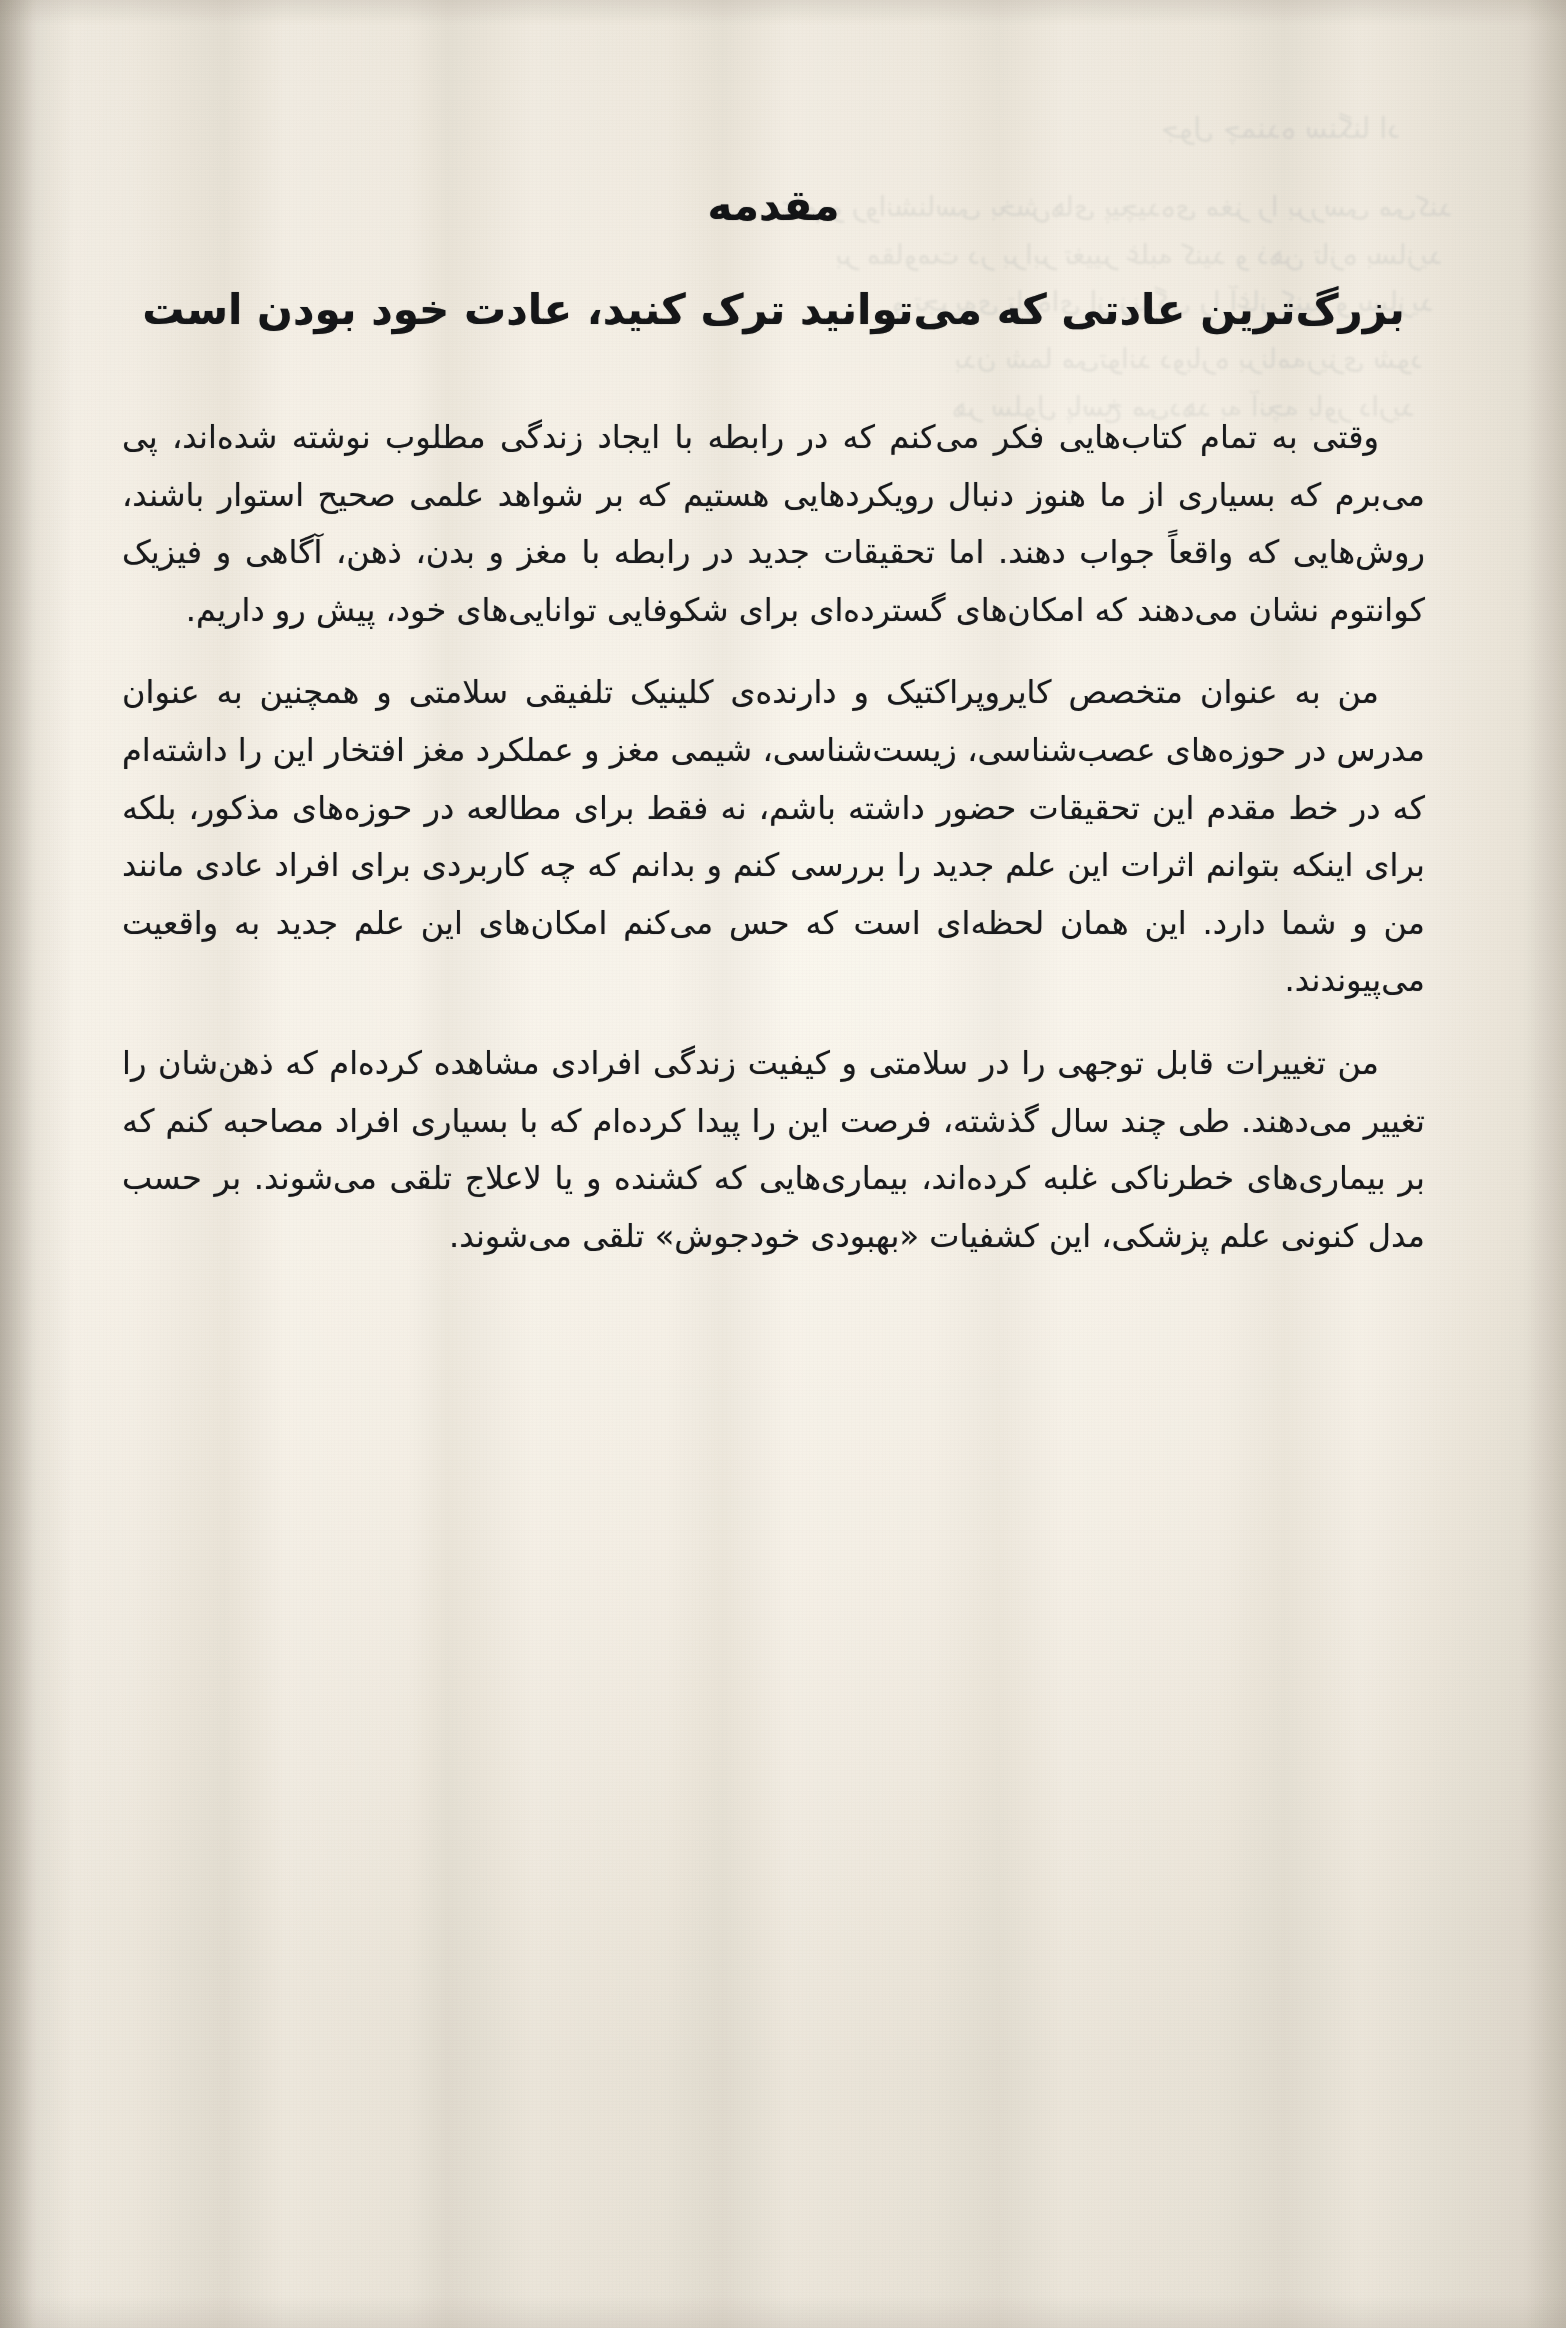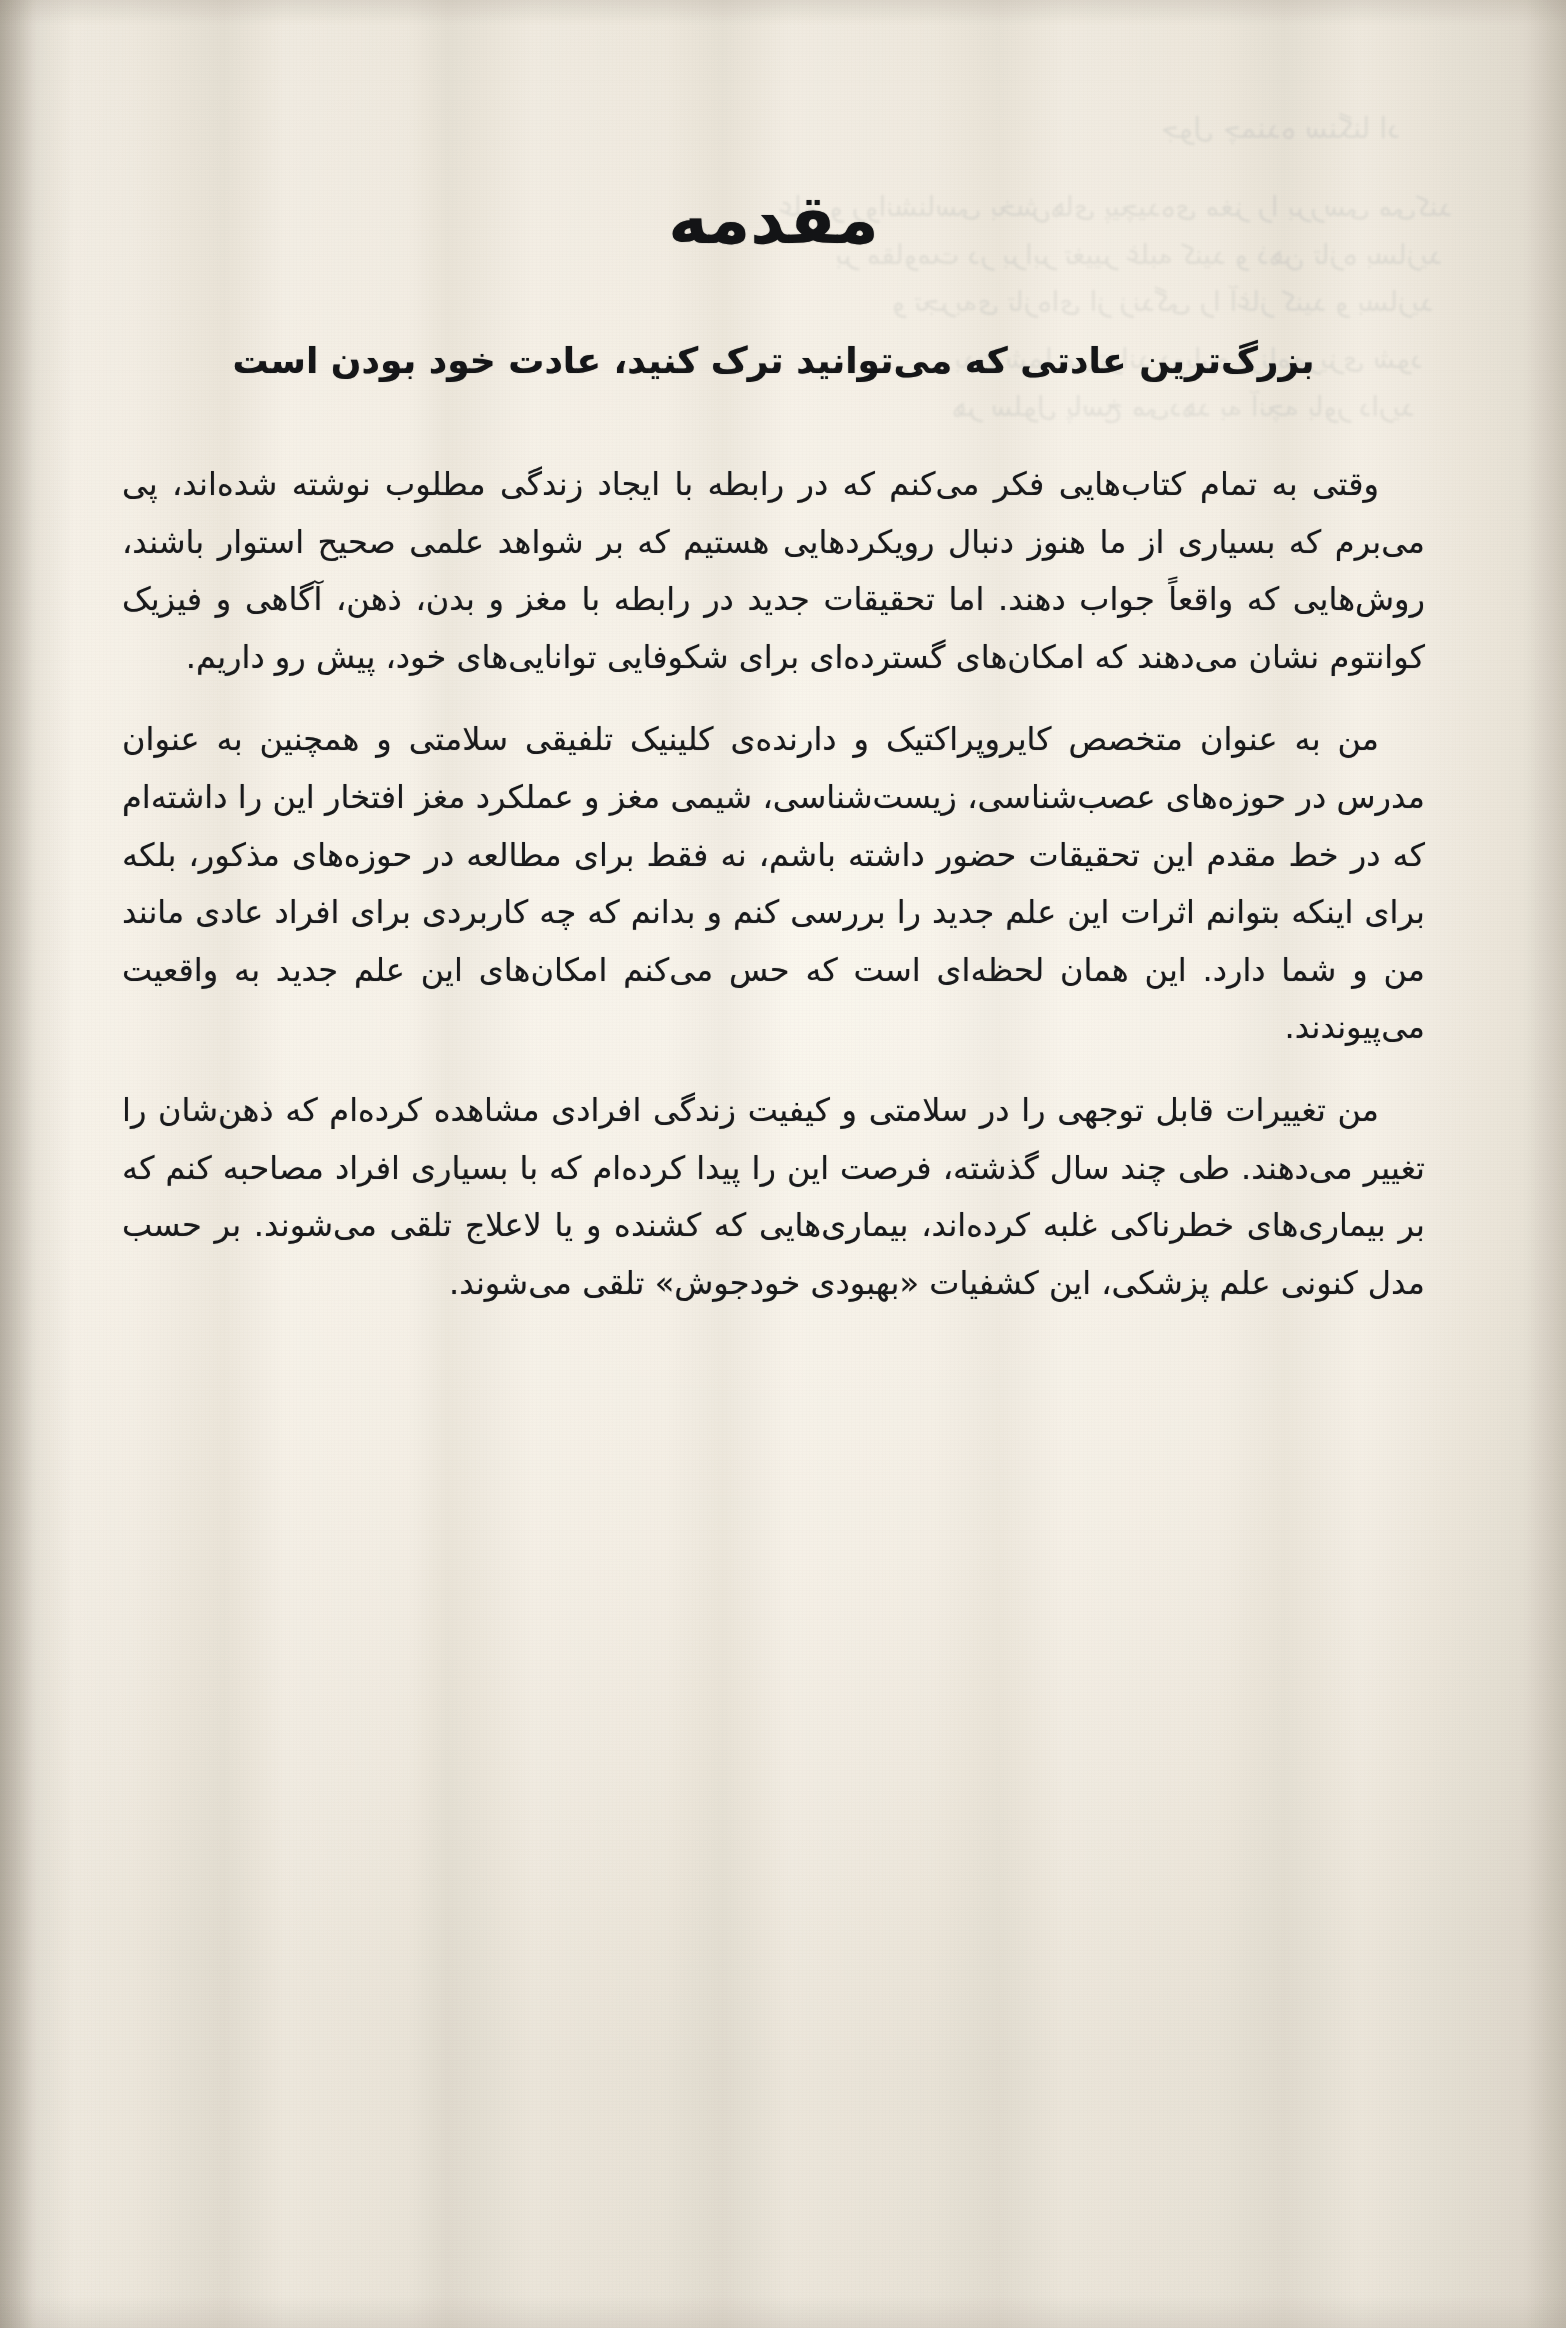--- a/index.html
+++ b/index.html
@@ -89,31 +89,31 @@
 
   .content {
     position: absolute;
     top: 181px;
     right: 141px;
     left: 122px;
   }
 
   .chapter-title {
     text-align: center;
-    font-size: 67px;
+    font-size: 42px;
     font-weight: bold;
     color: #17181a;
     letter-spacing: -0.5px;
-    margin: 0 0 75px 0;
+    margin: 0 0 48px 0;
     text-shadow: 0 0 1.1px rgba(20,20,22,0.55);
   }
 
   .chapter-subtitle {
     text-align: center;
-    font-size: 36px;
+    font-size: 42px;
     font-weight: bold;
     color: #191a1c;
     line-height: 1.5;
     margin: 0 0 68px 0;
     text-shadow: 0 0 1px rgba(20,20,22,0.5);
   }
 
   .para {
     font-size: 32px;
     line-height: 1.80;

